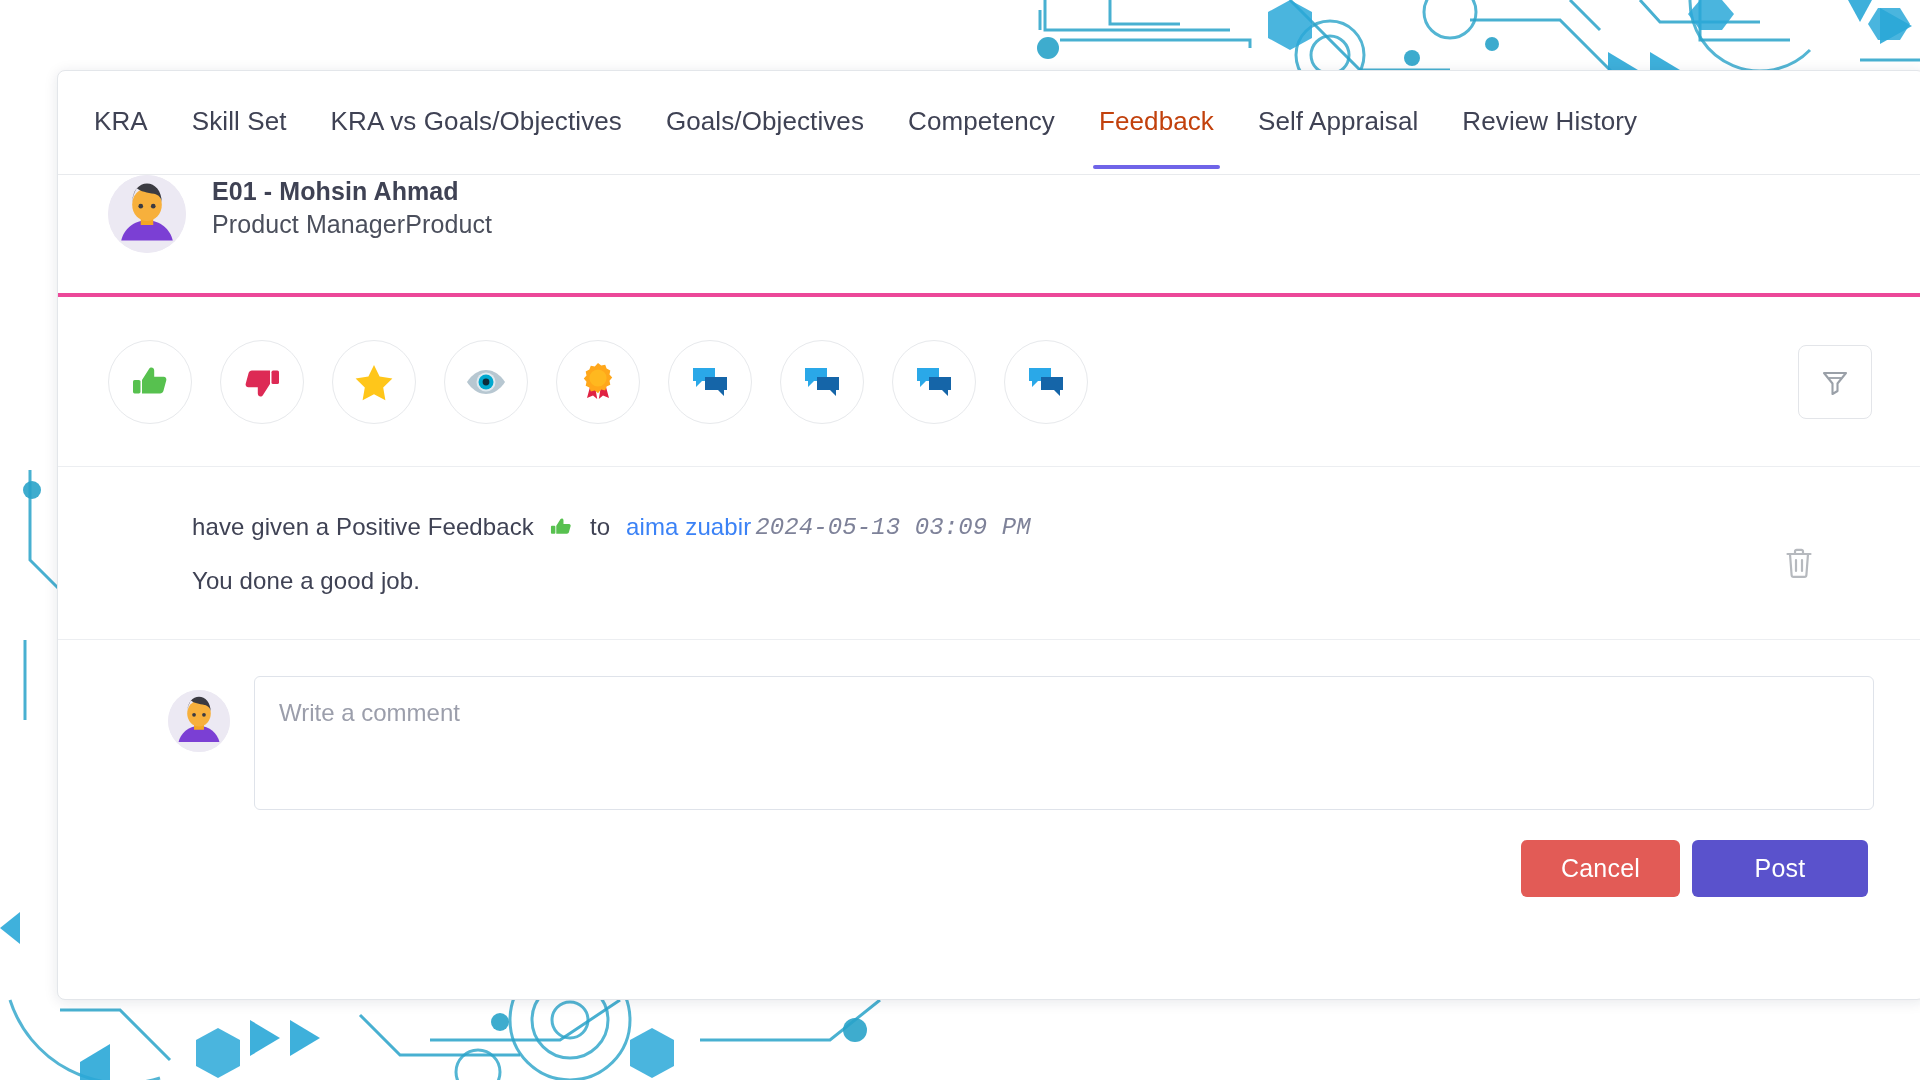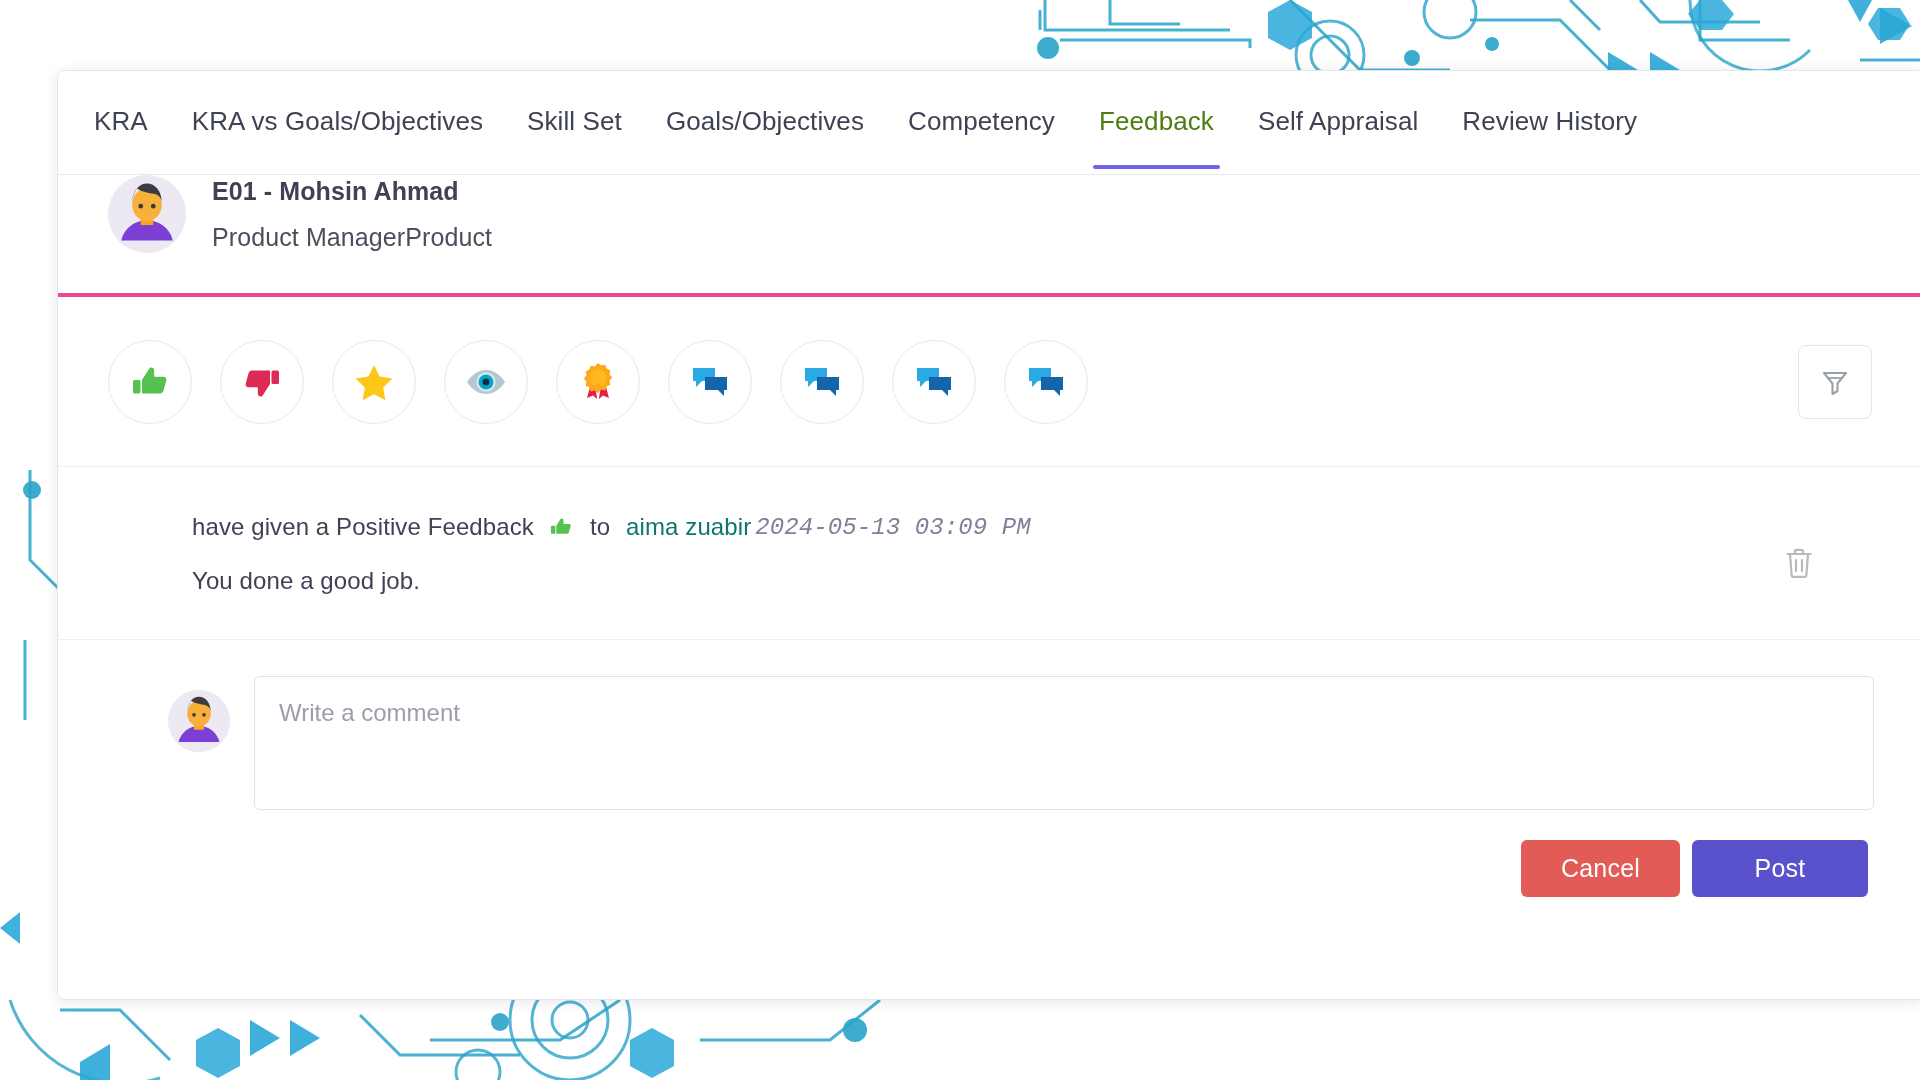--- a/index.html
+++ b/index.html
@@ -48,21 +48,21 @@
   }
   .tab {
     position: relative;
     font-size: 26px;
     color: #3f4254;
     padding: 30px 22px 32px 22px;
     white-space: nowrap;
     cursor: pointer;
     letter-spacing: 0.1px;
   }
-  .tab.active { color: #4d7c0f; }
+  .tab.active { color: #c2410c; }
   .tab.active::after {
     content: "";
     position: absolute;
     left: 16px;
     right: 16px;
     bottom: 0px;
     height: 4px;
     background: #6f64e8;
     border-radius: 2px;
   }
@@ -88,21 +88,20 @@
   #profile-name {
     font-size: 25px;
     font-weight: bold;
     color: #3f4254;
     letter-spacing: 0.1px;
   }
   #profile-title {
     font-size: 25px;
     color: #4b4f5c;
     letter-spacing: 0.1px;
-    margin-top: 13px;
   }
 
   
   #reactions-row {
     height: 170px;
     display: flex;
     align-items: center;
     padding: 0 52px 0 50px;
     border-bottom: 1px solid #eceef1;
     flex: 0 0 auto;
@@ -145,21 +144,21 @@
     color: #3f4254;
     letter-spacing: 0.1px;
     display: flex;
     align-items: center;
     flex-wrap: wrap;
     gap: 4px;
   }
   #feedback-action { margin-right: 10px; }
   #feedback-inline-thumb { margin: 0 4px 0 0; display: inline-flex; }
   #feedback-to { margin: 0 12px 0 8px; }
-  #feedback-recipient { color: #0f766e; }
+  #feedback-recipient { color: #3b82f6; }
   #feedback-date {
     color: #7e8299;
     font-style: italic;
     font-family: Liberation Mono, monospace;
   }
   #feedback-comment {
     margin-top: 26px;
     font-size: 24px;
     color: #3f4254;
     letter-spacing: 0.1px;
@@ -287,22 +286,22 @@
     <polygon points="1650,52 1680,70 1650,88"></polygon>
     <polygon points="1608,52 1638,70 1608,88"></polygon>
     <polygon points="1848,0 1872,0 1860,22"></polygon>
   </g>
 </svg>
 
 <div id="modal-card">
 
   <div id="tab-bar">
     <div class="tab">KRA</div>
+    <div class="tab">Skill Set</div>
     <div class="tab">KRA vs Goals/Objectives</div>
-    <div class="tab">Skill Set</div>
     <div class="tab">Goals/Objectives</div>
     <div class="tab">Competency</div>
     <div class="tab active">Feedback</div>
     <div class="tab">Self Appraisal</div>
     <div class="tab">Review History</div>
   </div>
 
   <div id="profile-row">
     <svg id="profile-avatar" class="avatar" viewBox="0 0 100 100">
       <circle cx="50" cy="50" r="50" fill="#ece9f3"></circle>

